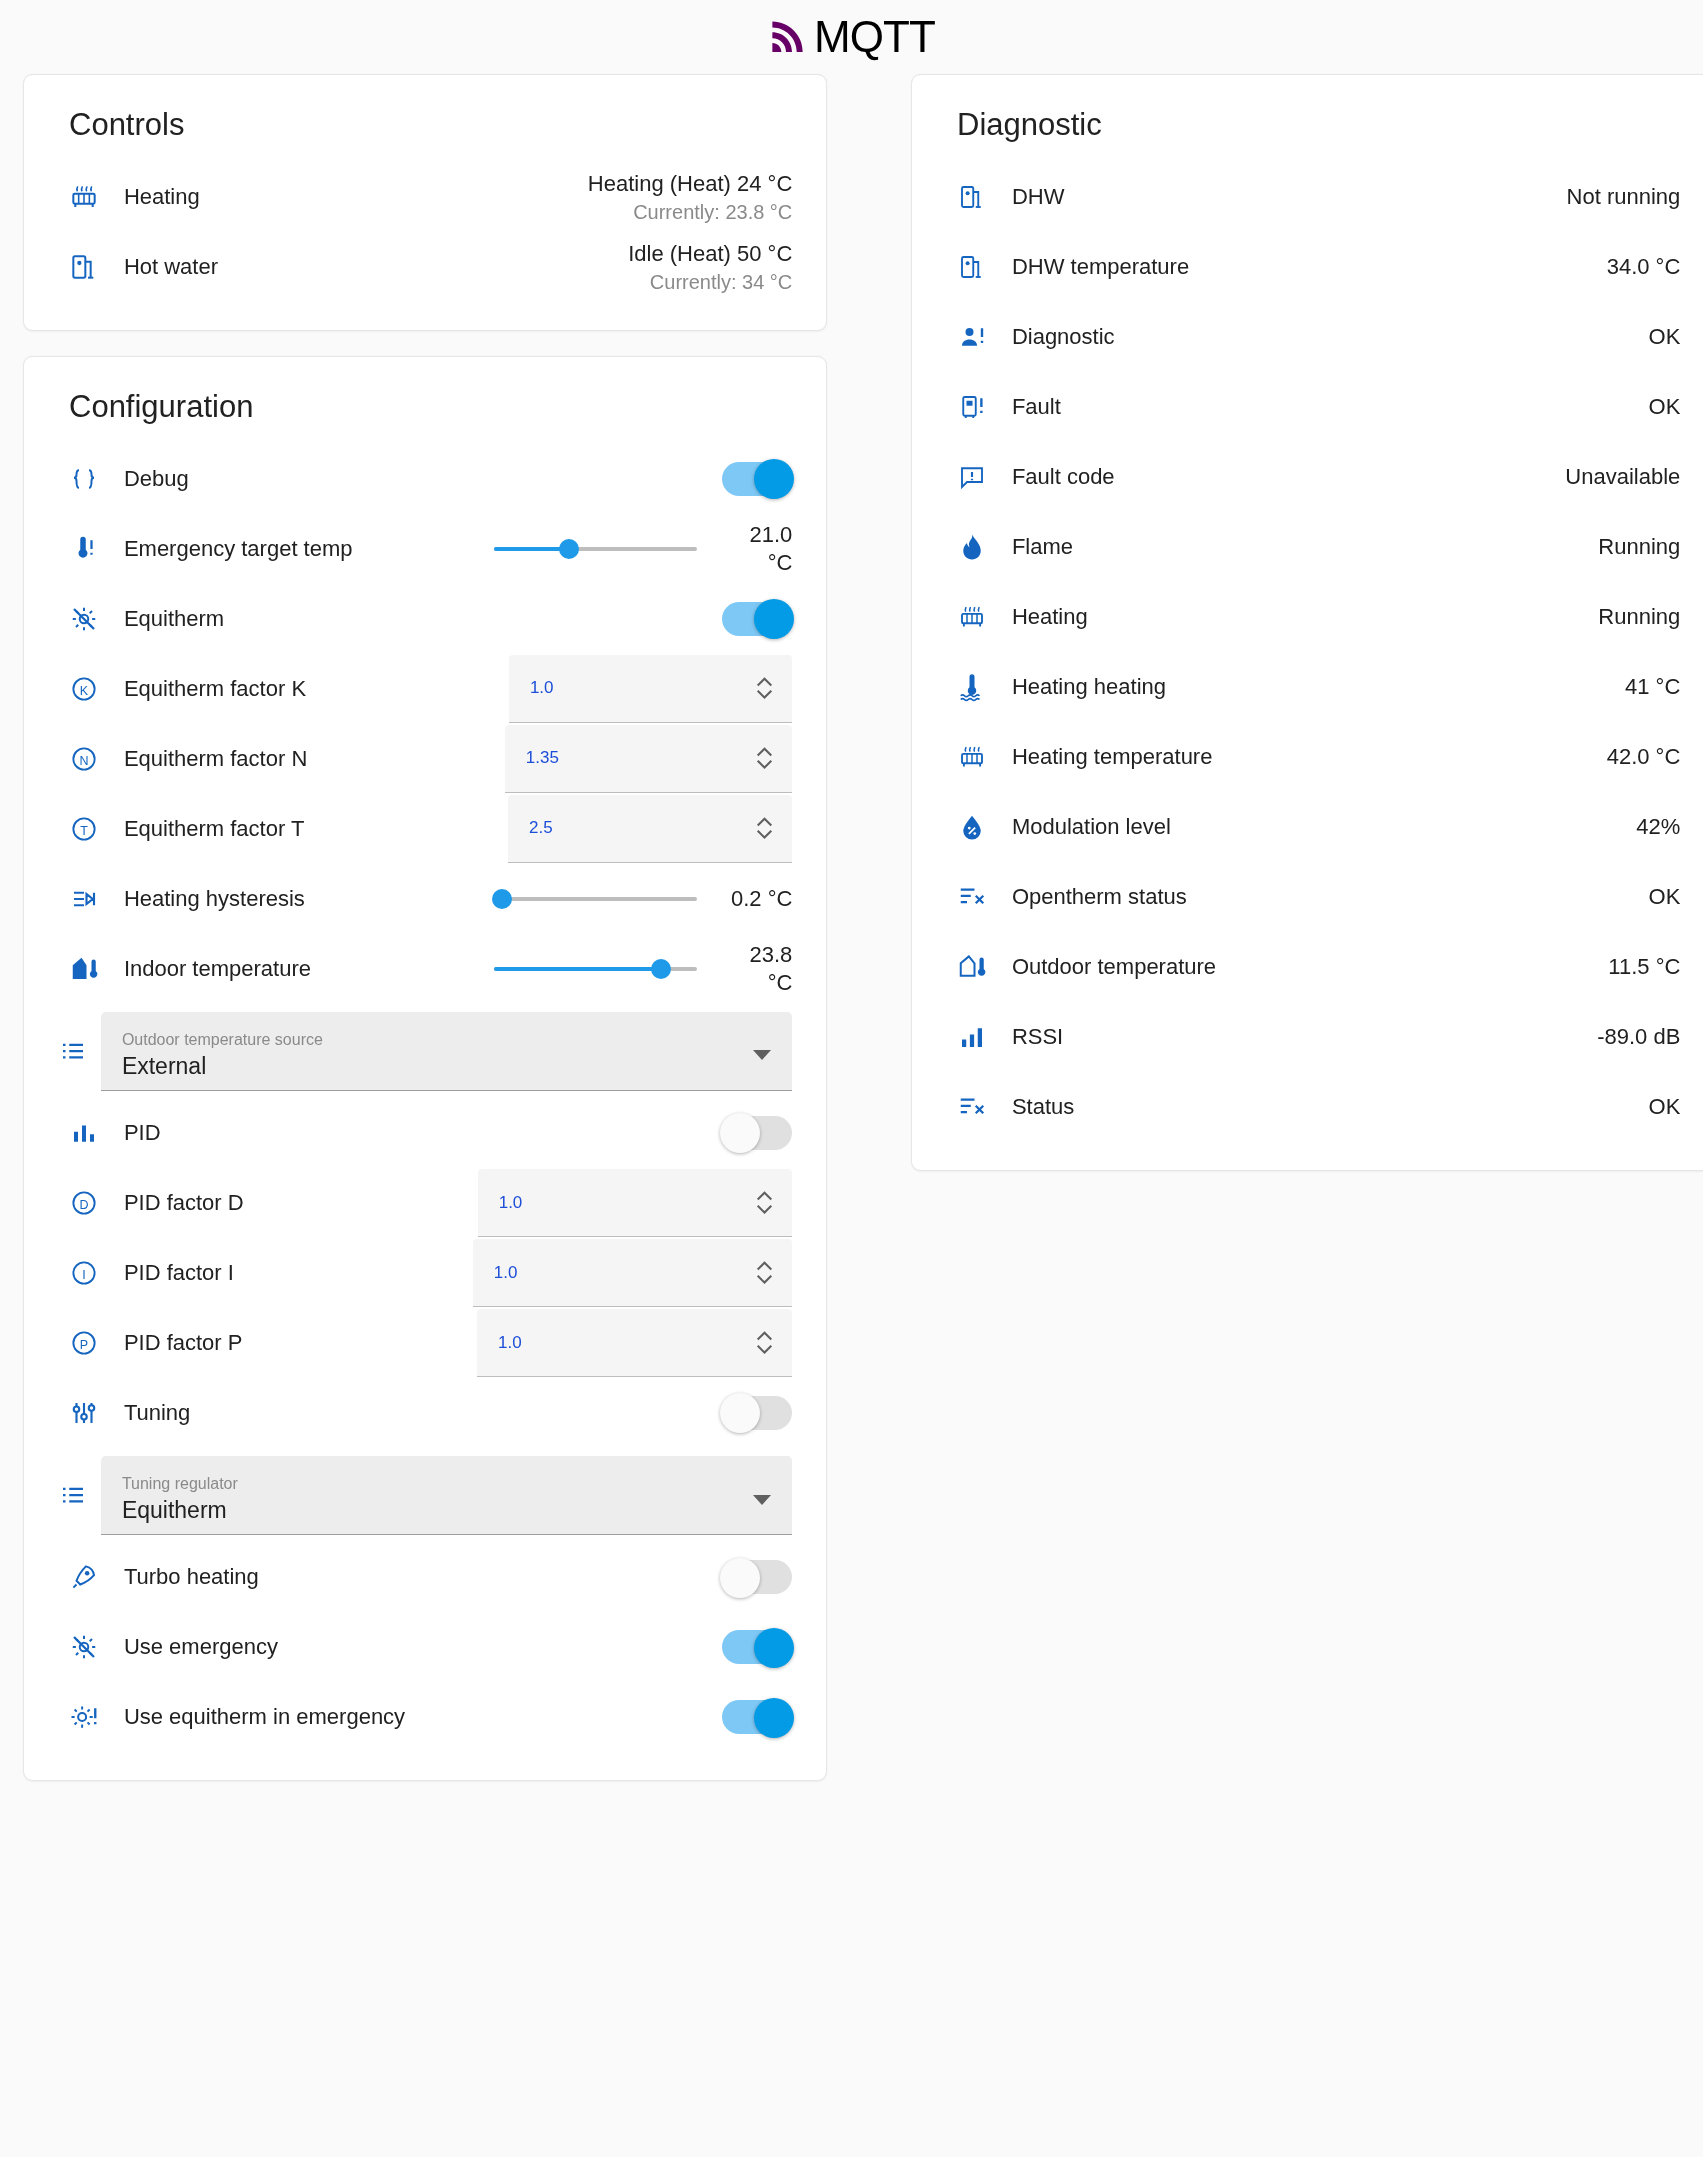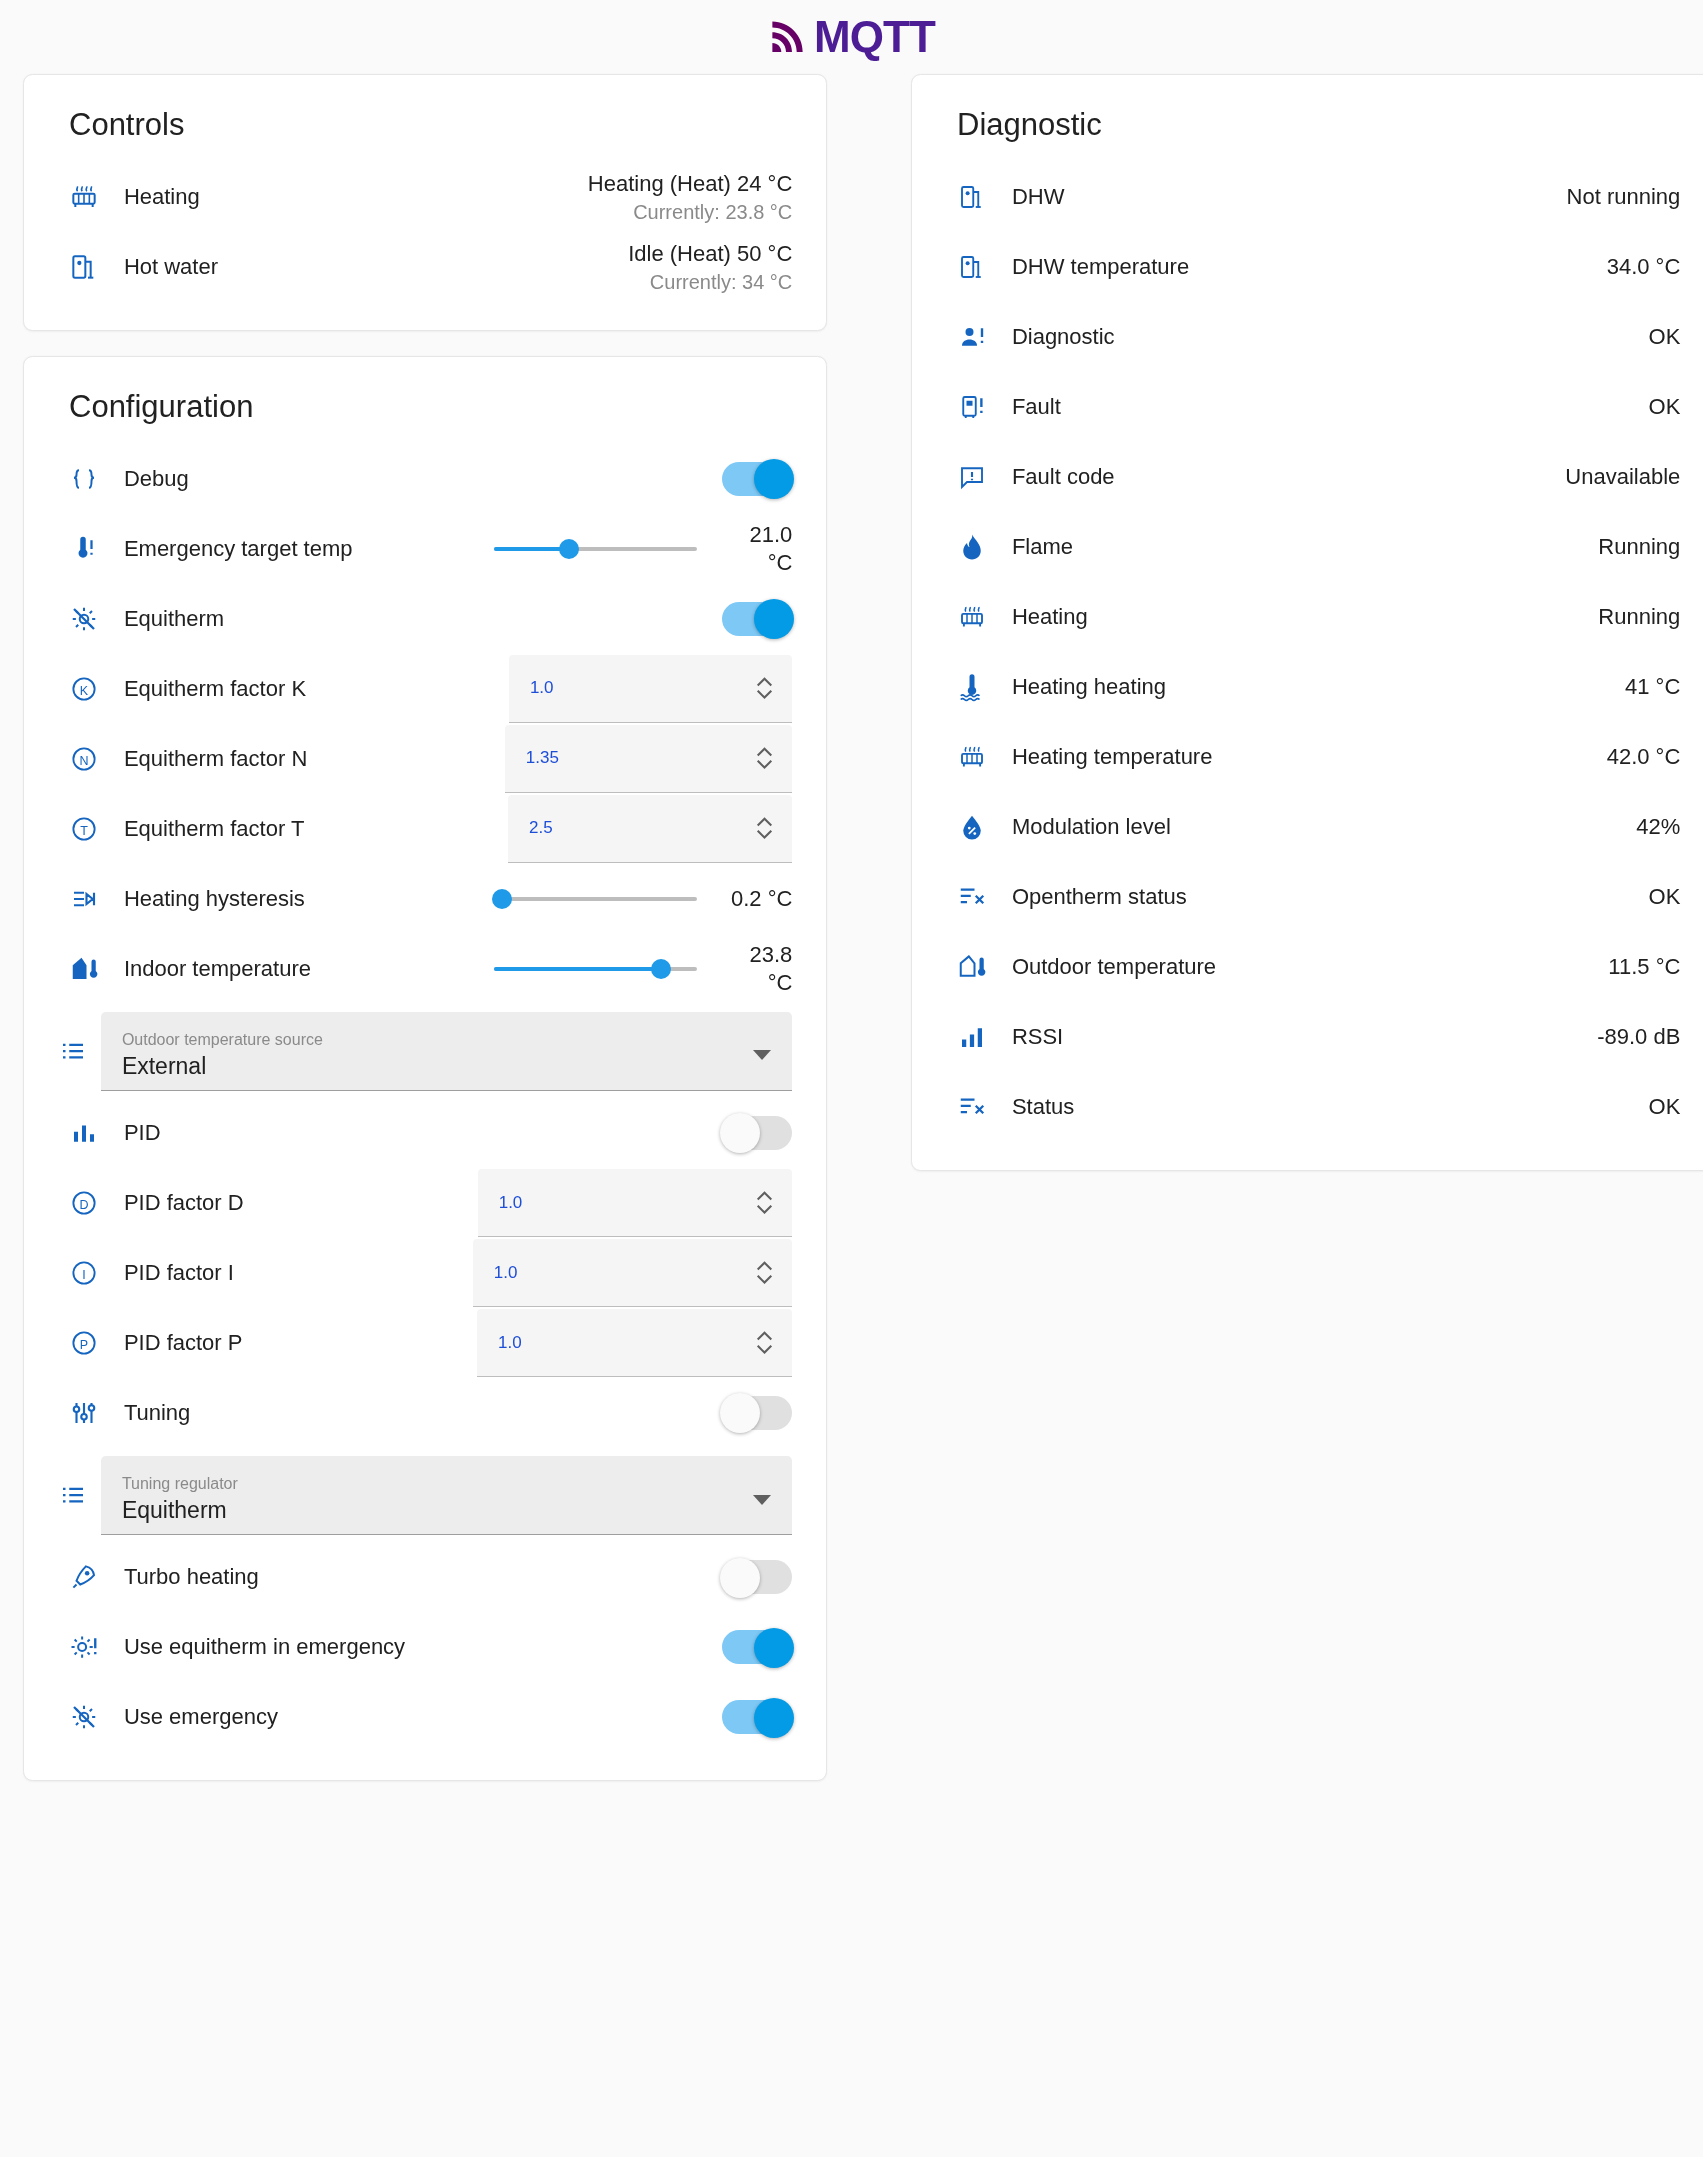--- a/index.html
+++ b/index.html
@@ -13,22 +13,22 @@
 
   
   .header {
     height: 74px;
     display: flex; align-items: center; justify-content: center;
     background: #fafafa;
   }
   .logo { display: flex; align-items: center; gap: 3.8px; }
   .logo-mark { width: 42px; height: 42px; }
   .logo-text {
-    font-size: 44px; font-weight: bold; letter-spacing: -0.9px;
-    color: #4c1d95;
+    font-size: 44px; font-weight: normal; letter-spacing: -0.9px;
+    color: #000000;
     text-align: right;
   }
 
   
   .columns {
     display: flex;
     align-items: flex-start;
     gap: 84px;
     padding: 0 23px;
   }
@@ -501,40 +501,40 @@
         </span>
         <span class="label">Turbo heating</span>
         <span class="toggle off">
             <span class="knob"></span>
           </span>
       </div>
 
       <div class="row">
         <span class="icon">
           <svg viewBox="0 0 24 24" width="30" height="30">
+              <circle cx="12" cy="12" r="3.4" fill="none" stroke="#1565c0" stroke-width="1.6"></circle>
+              <path stroke="#1565c0" stroke-width="1.6" d="M12 3v2.5M12 18.5V21M3 12h2.5M18.5 12H21M5.6 5.6l1.8 1.8M16.6 16.6l1.8 1.8M18.4 5.6l-1.8 1.8M7.4 16.6l-1.8 1.8"></path>
+              <path stroke="#1565c0" stroke-width="1.8" d="M4 4l16 16"></path>
+            </svg>
+        </span>
+        <span class="label">Use emergency</span>
+        <span class="toggle on">
+            <span class="knob"></span>
+          </span>
+      </div>
+
+      <div class="row">
+        <span class="icon">
+          <svg viewBox="0 0 24 24" width="30" height="30">
               <circle cx="10.5" cy="12" r="3.2" fill="none" stroke="#1565c0" stroke-width="1.6"></circle>
               <path stroke="#1565c0" stroke-width="1.6" d="M10.5 3.5v2.5M10.5 18v2.5M2 12h2.5M16.5 12H19M4.5 6l1.7 1.7M14.8 16.3l1.7 1.7M16.5 6l-1.7 1.7M6.2 16.3L4.5 18"></path>
               <path stroke="#1565c0" stroke-width="1.9" d="M21 5v8M21 16v1.8"></path>
             </svg>
         </span>
         <span class="label">Use equitherm in emergency</span>
-        <span class="toggle on">
-            <span class="knob"></span>
-          </span>
-      </div>
-
-      <div class="row">
-        <span class="icon">
-          <svg viewBox="0 0 24 24" width="30" height="30">
-              <circle cx="12" cy="12" r="3.4" fill="none" stroke="#1565c0" stroke-width="1.6"></circle>
-              <path stroke="#1565c0" stroke-width="1.6" d="M12 3v2.5M12 18.5V21M3 12h2.5M18.5 12H21M5.6 5.6l1.8 1.8M16.6 16.6l1.8 1.8M18.4 5.6l-1.8 1.8M7.4 16.6l-1.8 1.8"></path>
-              <path stroke="#1565c0" stroke-width="1.8" d="M4 4l16 16"></path>
-            </svg>
-        </span>
-        <span class="label">Use emergency</span>
         <span class="toggle on">
             <span class="knob"></span>
           </span>
       </div>
 
     </div>
   </div>
 
   <div class="col-right">
     <div class="card">

